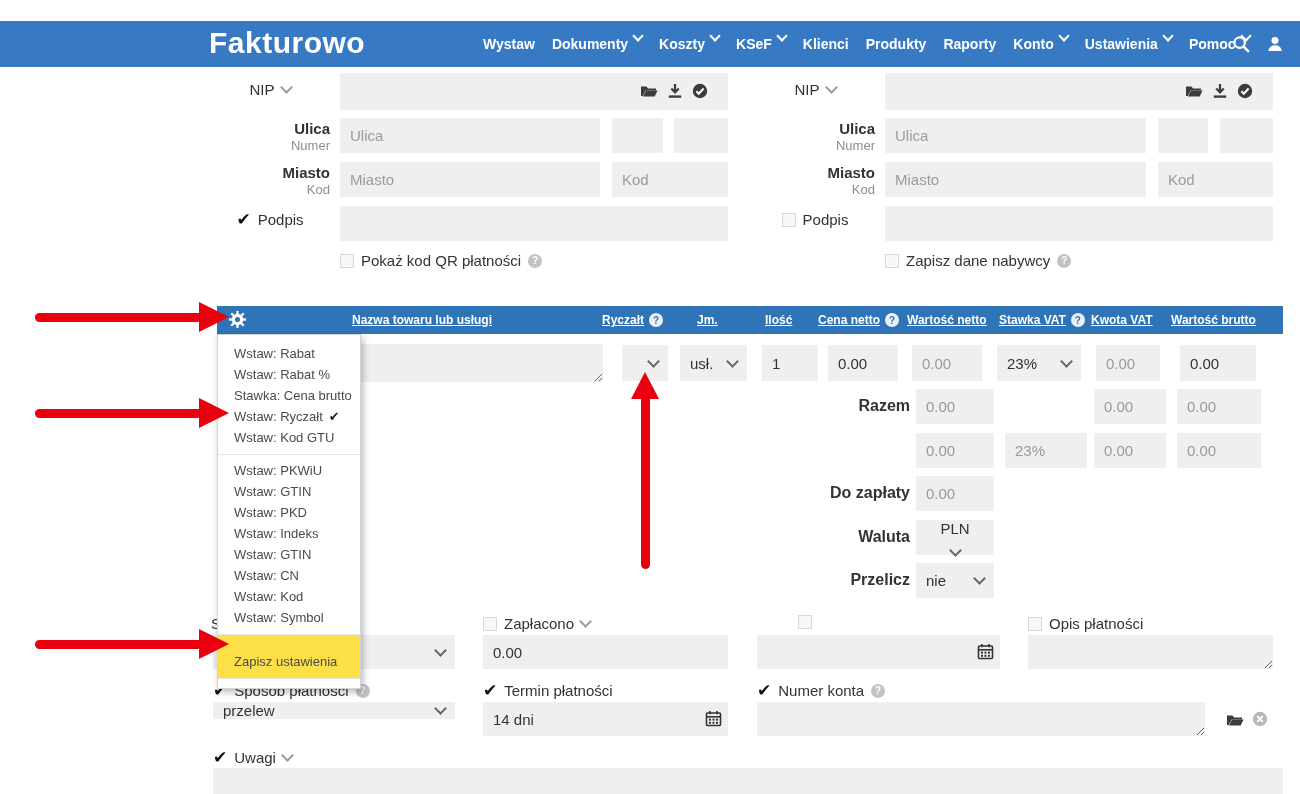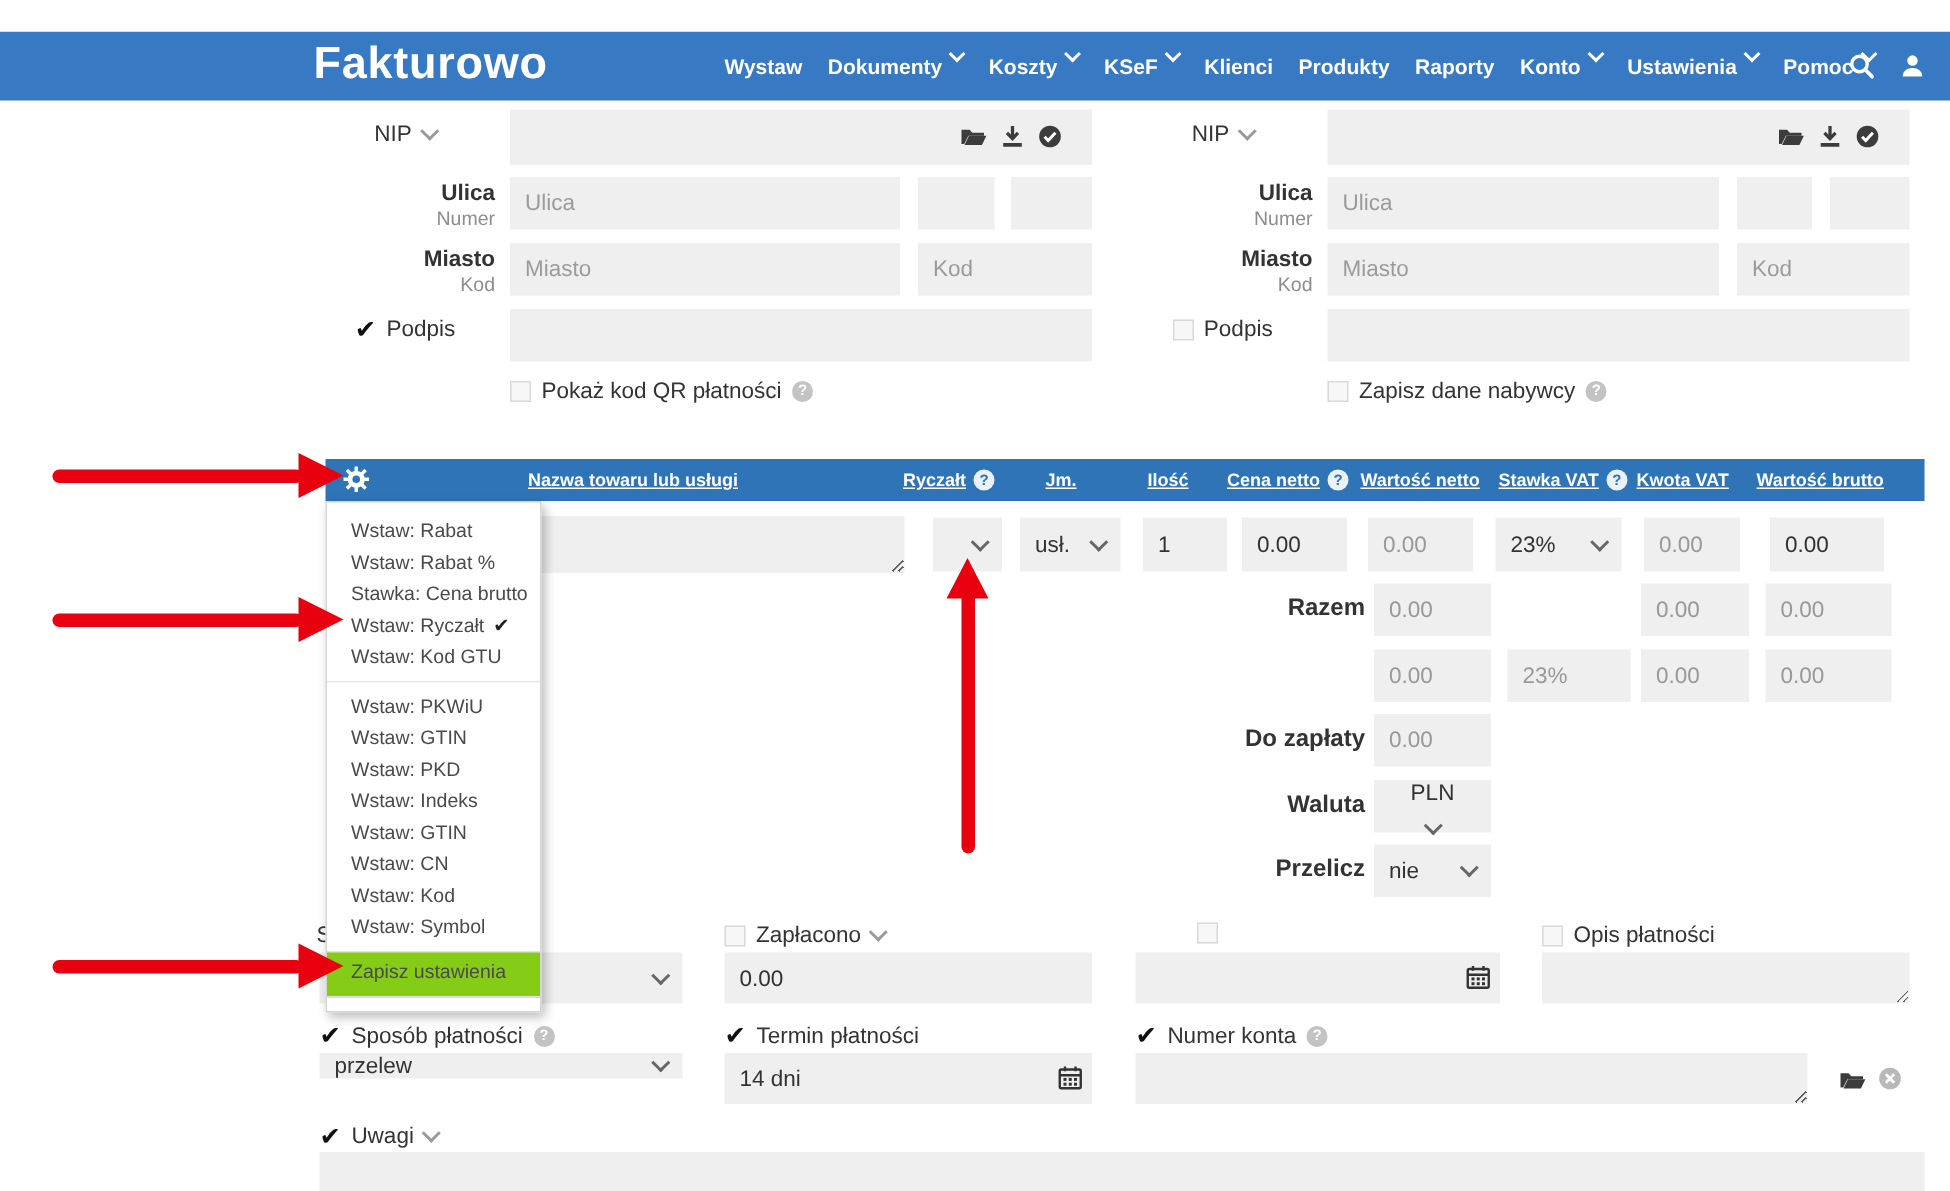--- a/index.html
+++ b/index.html
@@ -39,21 +39,21 @@
   
   .thead{position:absolute;left:217px;top:285px;width:1066px;height:28px;background:#2e74b7;}
   .th{position:absolute;top:7px;color:#fff;font-size:12px;font-weight:bold;text-align:center;display:flex;
       align-items:center;justify-content:flex-start;gap:5px;white-space:nowrap;text-decoration:underline;}
   
   .menu{position:absolute;left:217px;top:313px;width:144px;background:#fff;border:1px solid #d4d4d4;
         box-shadow:2px 3px 7px rgba(0,0,0,.28);z-index:10;padding:8px 0 9px 0;box-sizing:border-box;}
   .mi{padding:0 8px 0 16px;font-size:13px;color:#4a4a4a;line-height:21px;cursor:pointer;display:flex;align-items:center;gap:6px;white-space:nowrap;}
   .mi-check{font-size:13px;color:#222;}
   .mdiv{border-top:1px solid #e7e7e7;margin:6px 0 5px 0;}
-  .mi.save{margin-top:6px;border-top:1px solid #e2e2e2;border-bottom:1px solid #e2e2e2;background:#84cc16;padding-top:2px;padding-bottom:6px;}
+  .mi.save{margin-top:6px;border-top:1px solid #e2e2e2;border-bottom:1px solid #e2e2e2;background:#fde047;padding-top:16px;padding-bottom:6px;}
   
   .ar-line{position:absolute;background:#e8000e;border-radius:5px;z-index:20;}
   .ar-head-r{position:absolute;width:0;height:0;border-top:15px solid transparent;border-bottom:15px solid transparent;
              border-left:30px solid #e8000e;z-index:20;}
   .ar-head-u{position:absolute;width:0;height:0;border-left:14px solid transparent;border-right:14px solid transparent;
              border-bottom:27px solid #e8000e;z-index:20;}
 </style>
 </head>
 <body>
 

